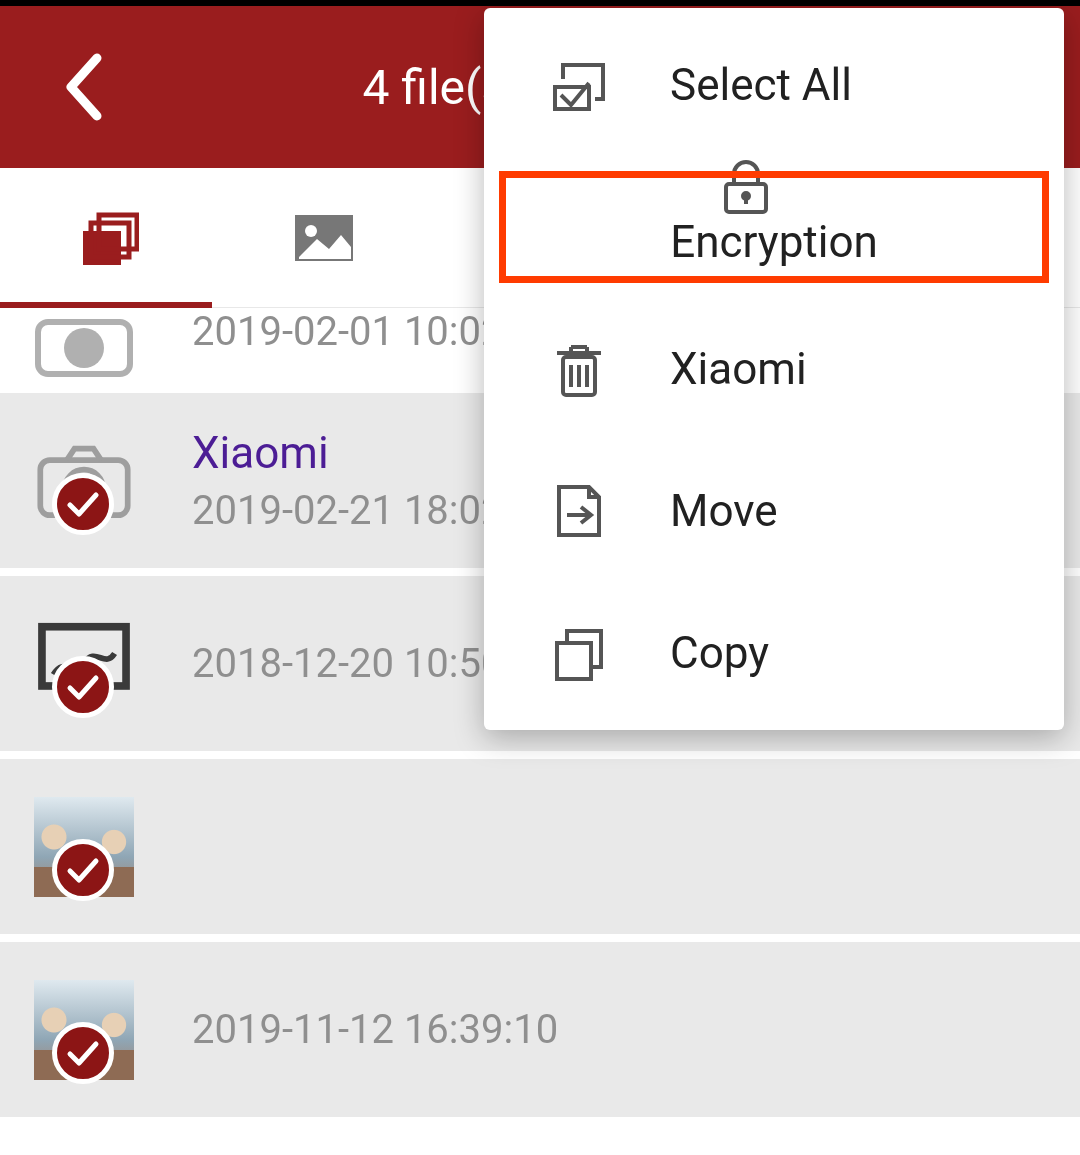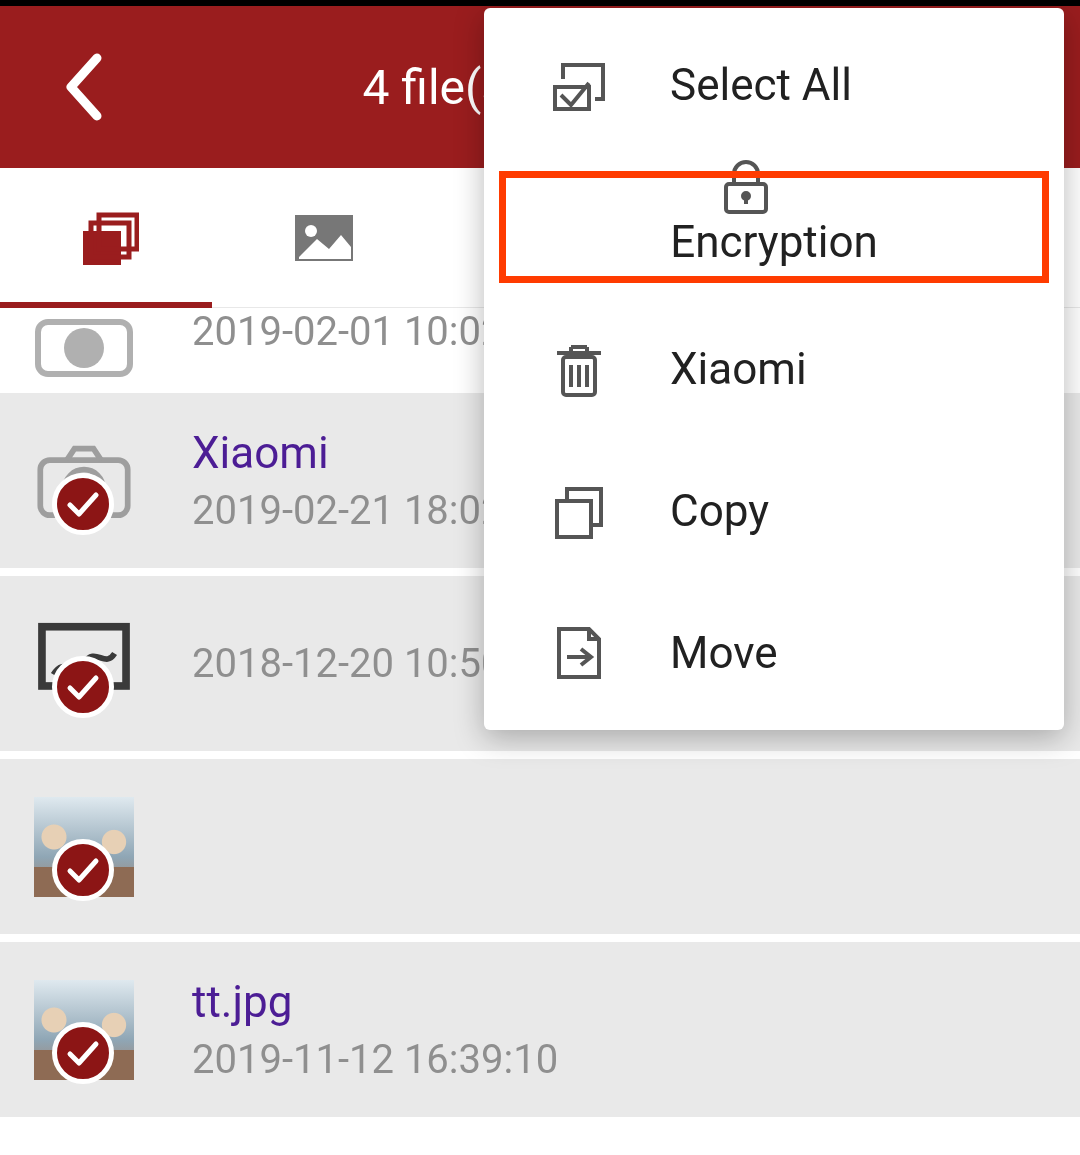--- a/index.html
+++ b/index.html
@@ -248,21 +248,20 @@
 
   <div class="row">
     <div class="thumb photo">
       <div class="check">
         <svg viewBox="0 0 34 34">
             <path d="M4 18 L13 27 L30 8" stroke="#fff" stroke-width="5" fill="none" stroke-linecap="round" stroke-linejoin="round"></path>
           </svg>
       </div>
     </div>
     <div class="meta">
-      <div class="name">tt.jpg</div>
       <div class="date">2019-11-12 16:39:10</div>
     </div>
   </div>
 
 </div>
 
 <div class="menu">
   <div class="menu-item">
     <span class="menu-icon">
       <svg viewBox="0 0 60 60">
@@ -295,30 +294,30 @@
         <line x1="22" y1="26" x2="22" y2="48"></line>
         <line x1="30" y1="26" x2="30" y2="48"></line>
         <line x1="38" y1="26" x2="38" y2="48"></line>
       </svg>
     </span>
     <span>Xiaomi</span>
   </div>
   <div class="menu-item">
     <span class="menu-icon">
       <svg viewBox="0 0 60 60">
-        <rect x="8" y="20" width="34" height="36"></rect>
-        <path d="M18 20 V8 H52 V44 H42"></path>
-      </svg>
-    </span>
-    <span>Copy</span>
-  </div>
-  <div class="menu-item">
-    <span class="menu-icon">
-      <svg viewBox="0 0 60 60">
         <path d="M10 54 V6 H40 L50 16 V54 Z"></path>
         <path d="M40 6 V16 H50"></path>
         <line x1="18" y1="34" x2="40" y2="34"></line>
         <path d="M32 26 L42 34 L32 42"></path>
       </svg>
     </span>
     <span>Move</span>
   </div>
+  <div class="menu-item">
+    <span class="menu-icon">
+      <svg viewBox="0 0 60 60">
+        <rect x="8" y="20" width="34" height="36"></rect>
+        <path d="M18 20 V8 H52 V44 H42"></path>
+      </svg>
+    </span>
+    <span>Copy</span>
+  </div>
 </div>
 
 </body></html>

